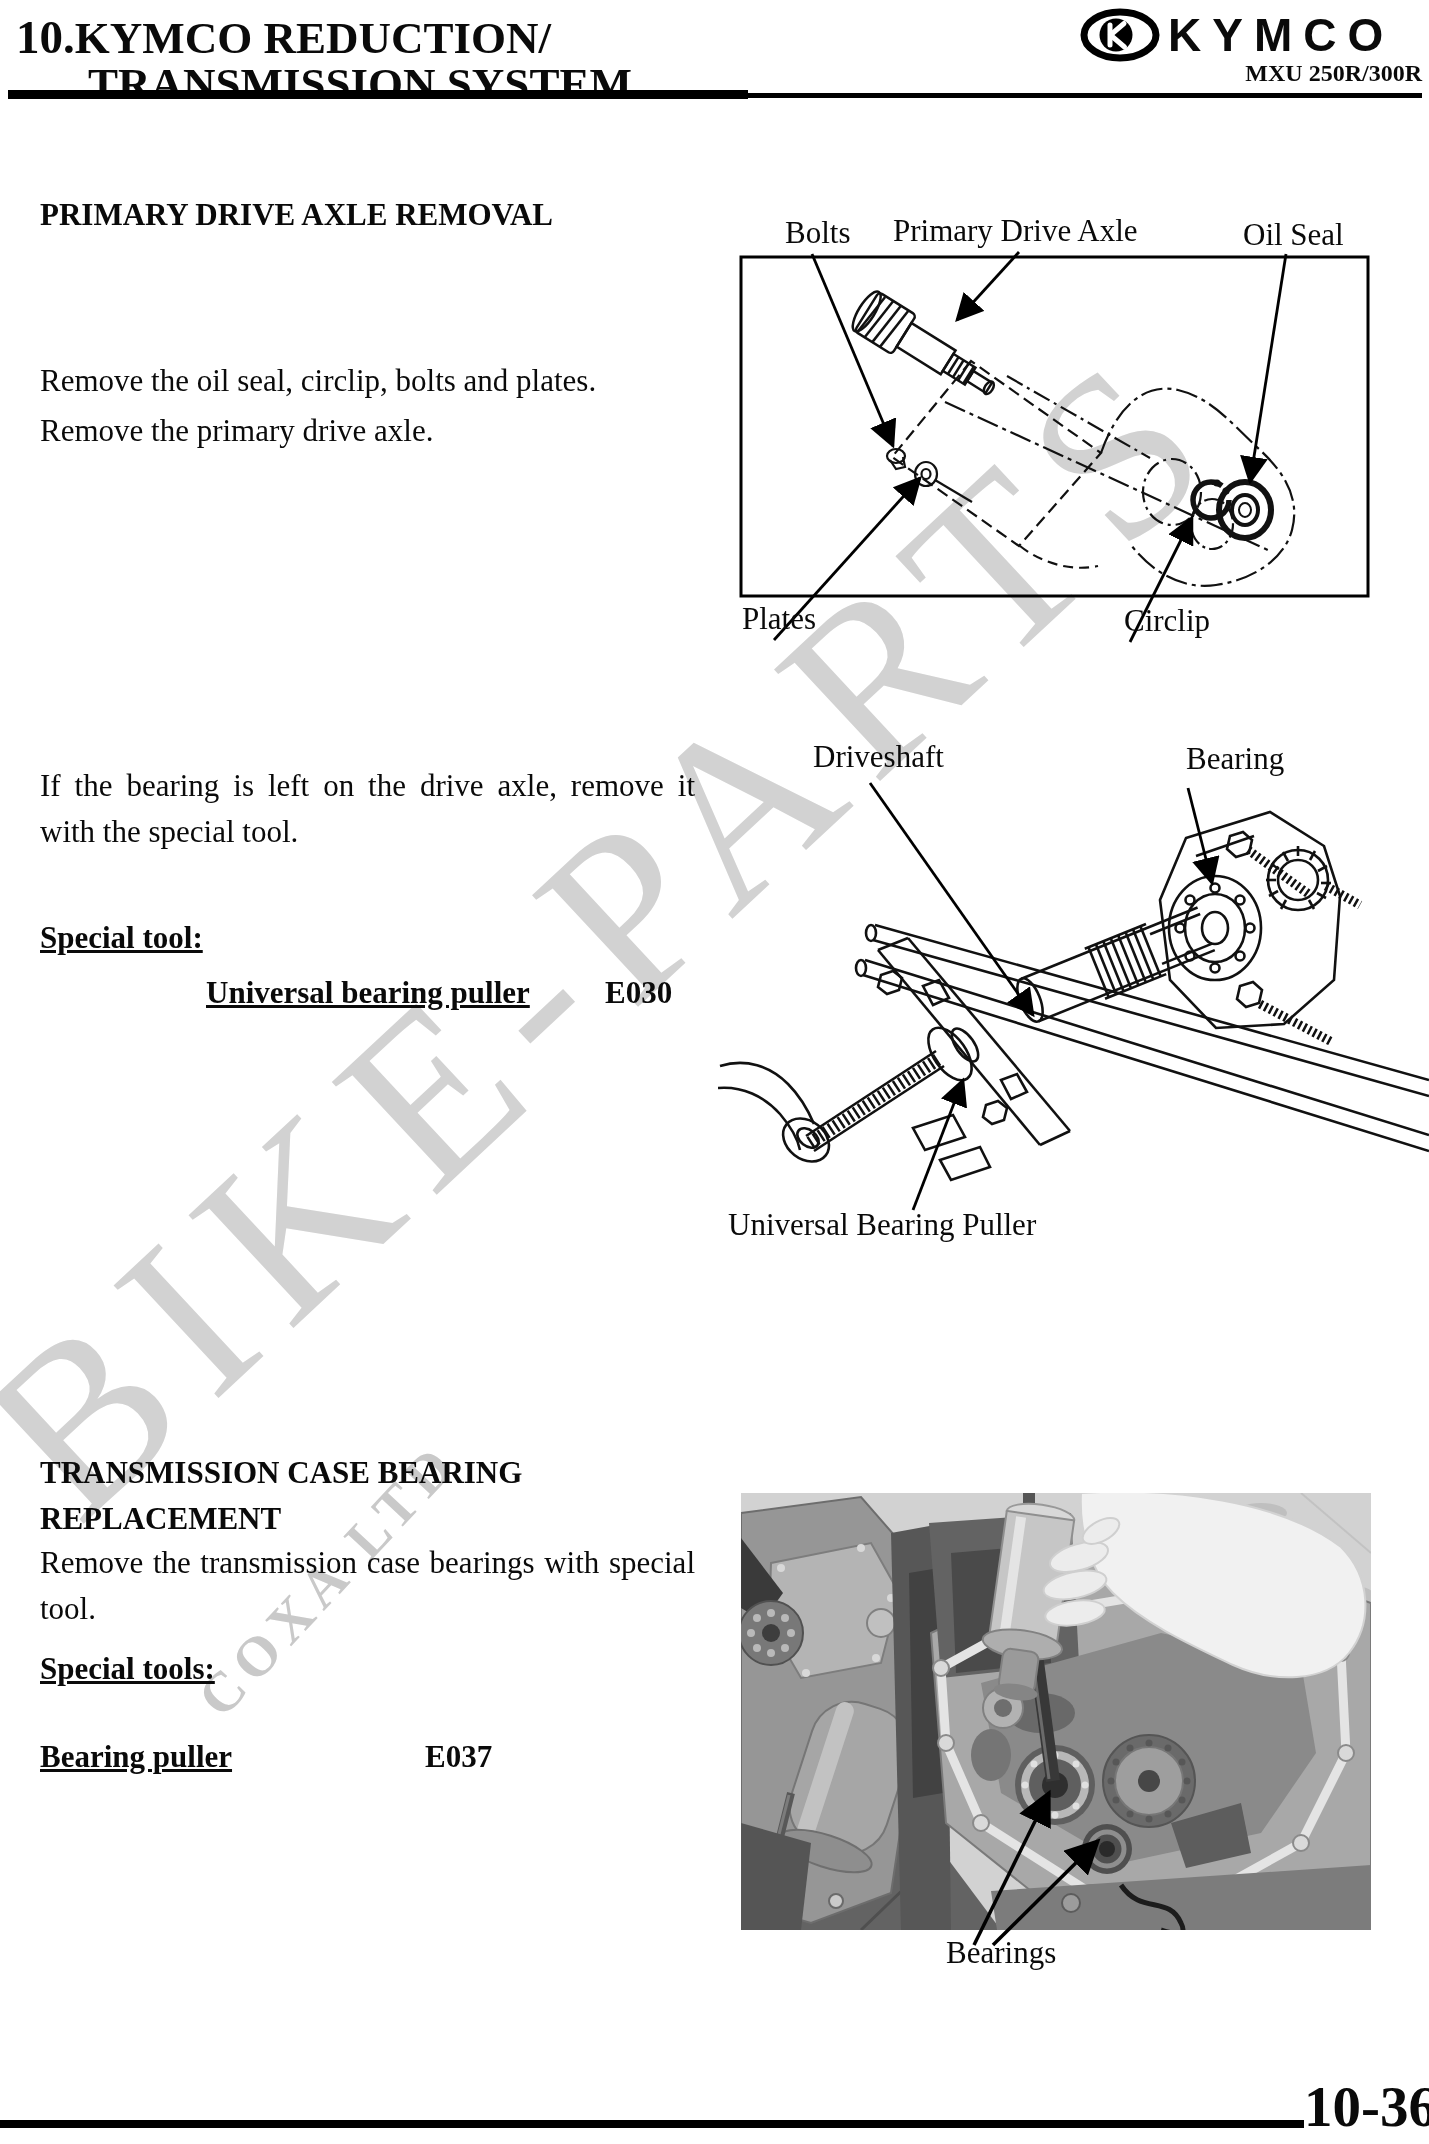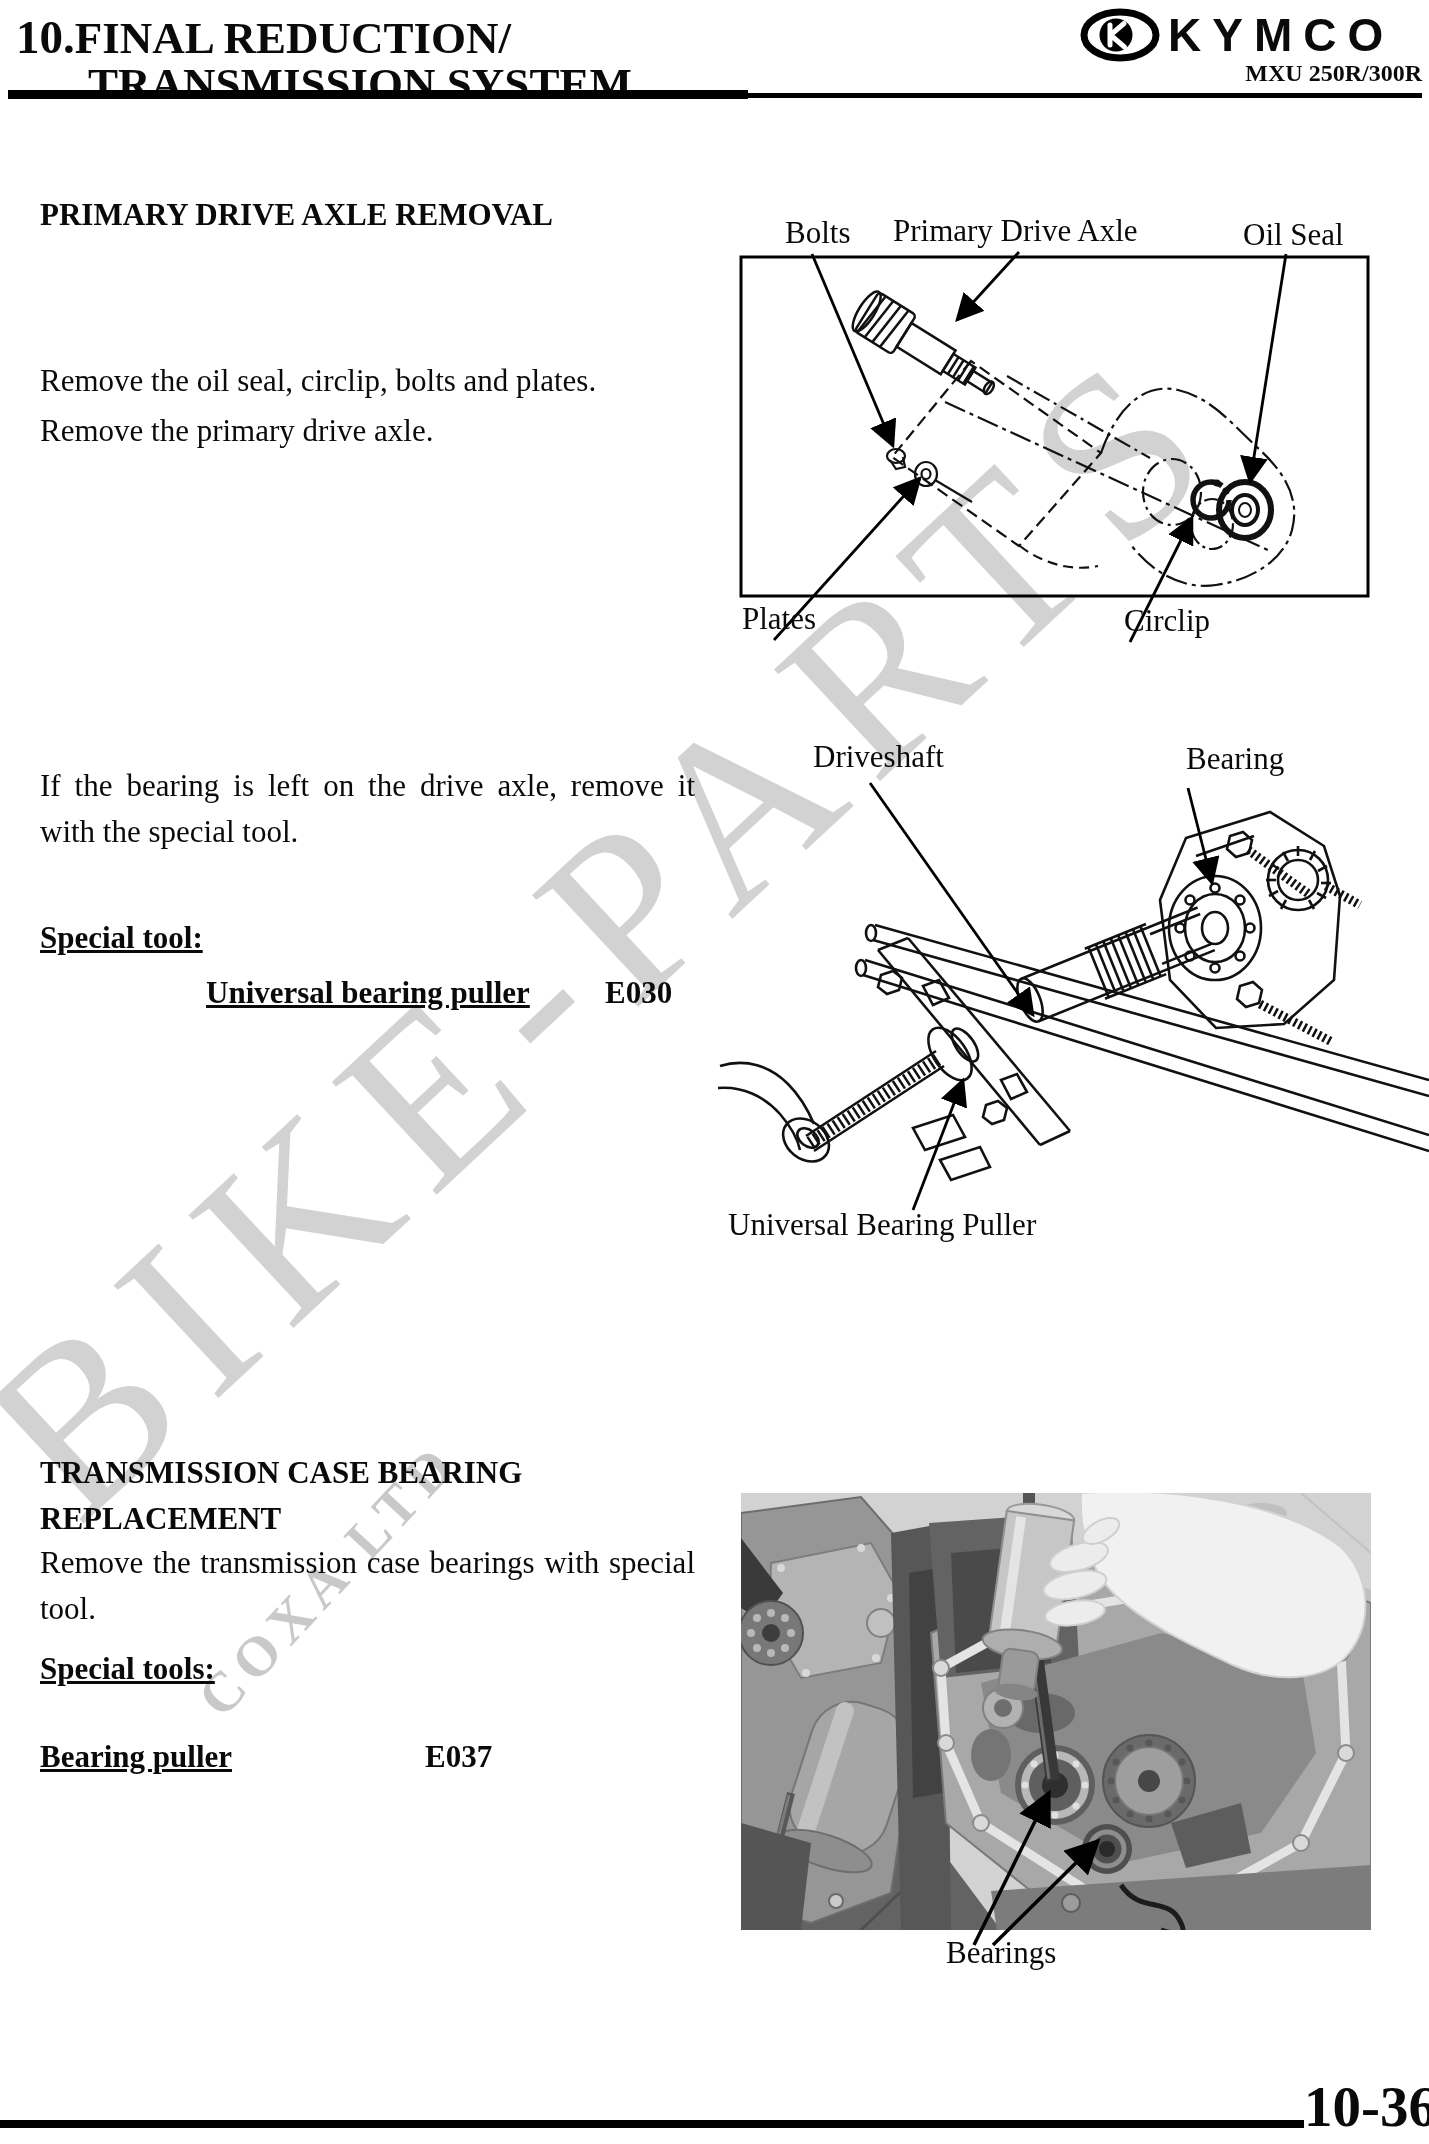--- a/index.html
+++ b/index.html
@@ -32,21 +32,21 @@
   .pgnum{left:1304px;top:2074px;font-size:57px;font-weight:bold;z-index:2;white-space:nowrap;}
 </style>
 </head>
 <body>
 
 <div class="page">
 
   <div class="wm wm1">BIKE-PARTS</div>
   <div class="wm wm2">COXA LTD</div>
 
-  <div class="abs hdr-line1"><span class="hdr-chapter">10.</span><span>FINAL REDUCTION/</span></div>
+  <div class="abs hdr-line1"><span class="hdr-chapter">10.</span><span>KYMCO REDUCTION/</span></div>
   <div class="abs hdr-line2">TRANSMISSION SYSTEM</div>
   <div class="abs rule" style="left:8px;top:90px;width:740px;height:9px;"></div>
   <div class="abs rule" style="left:748px;top:93px;width:674px;height:5px;"></div>
 
   <svg style="left:1080px;top:6px;" width="82" height="58" viewBox="0 0 82 58">
     <ellipse cx="40" cy="29" rx="36" ry="23" fill="none" stroke="#000" stroke-width="7"></ellipse>
     <circle cx="36" cy="29" r="16.5" fill="#000"></circle>
     <g stroke="#fff" stroke-width="5" fill="none" stroke-linecap="round">
       <path d="M30,19 L30,39"></path>
         <path d="M30.5,29 L44,17.5"></path>

